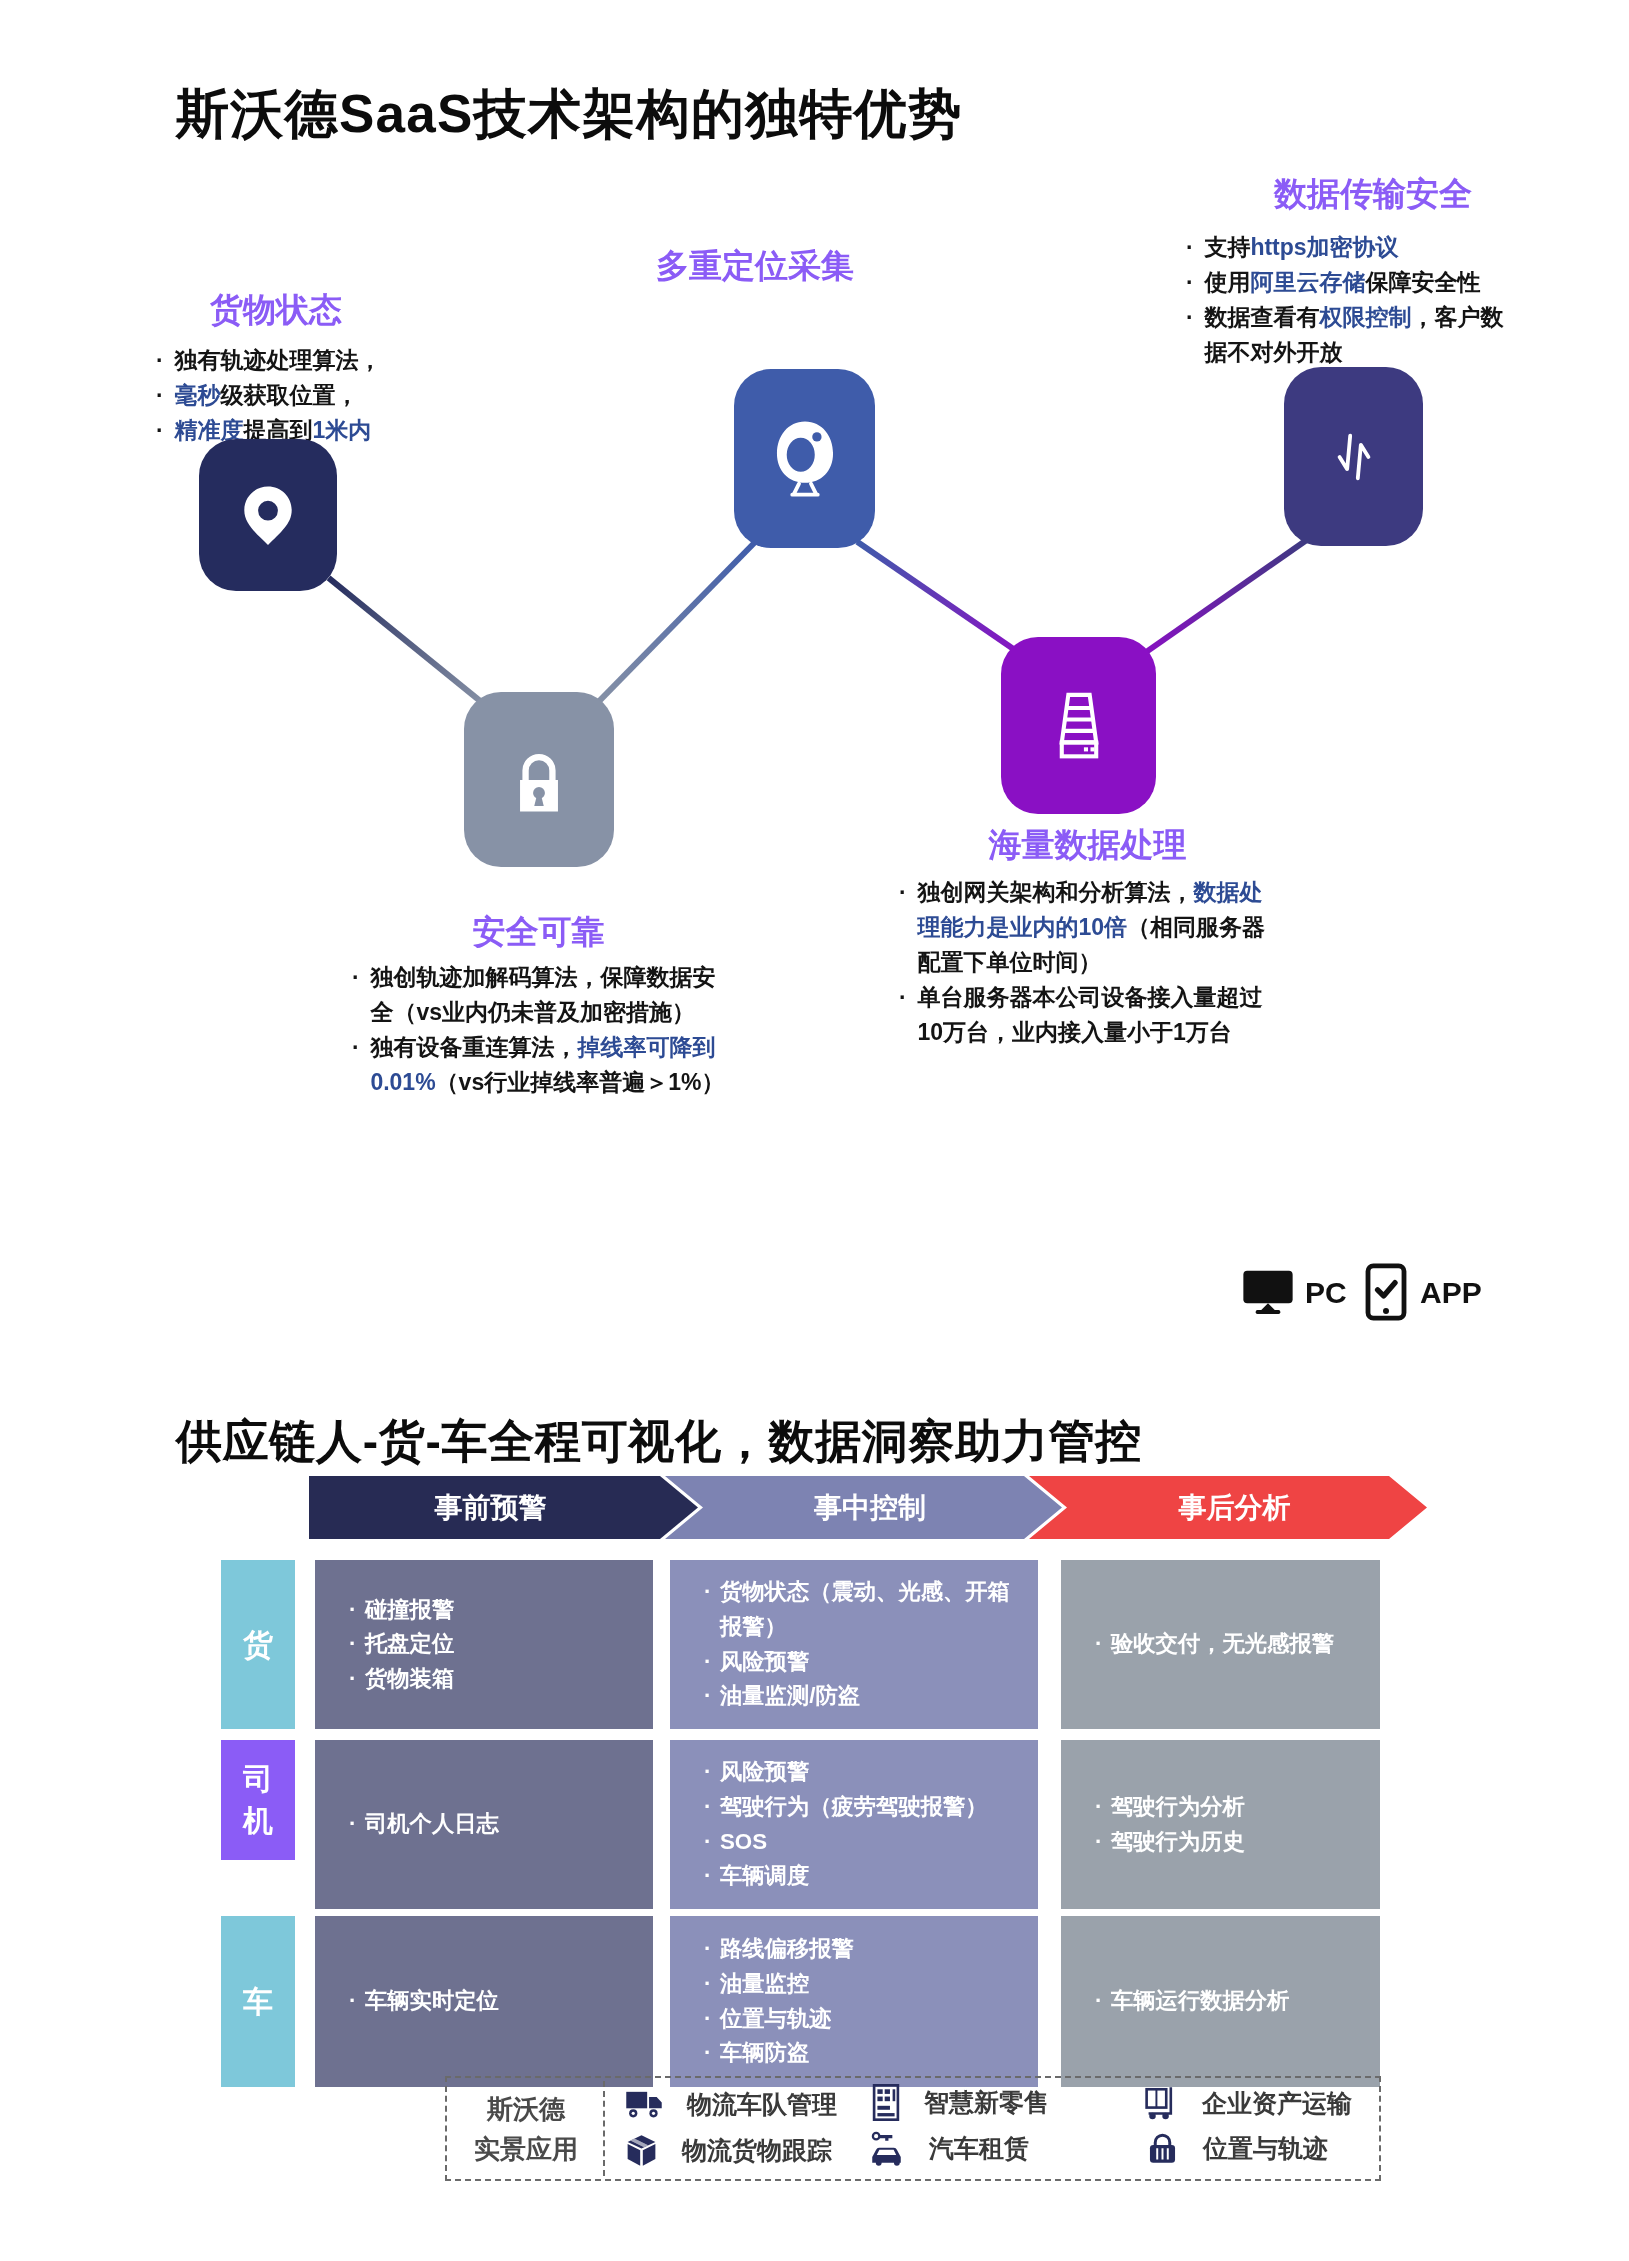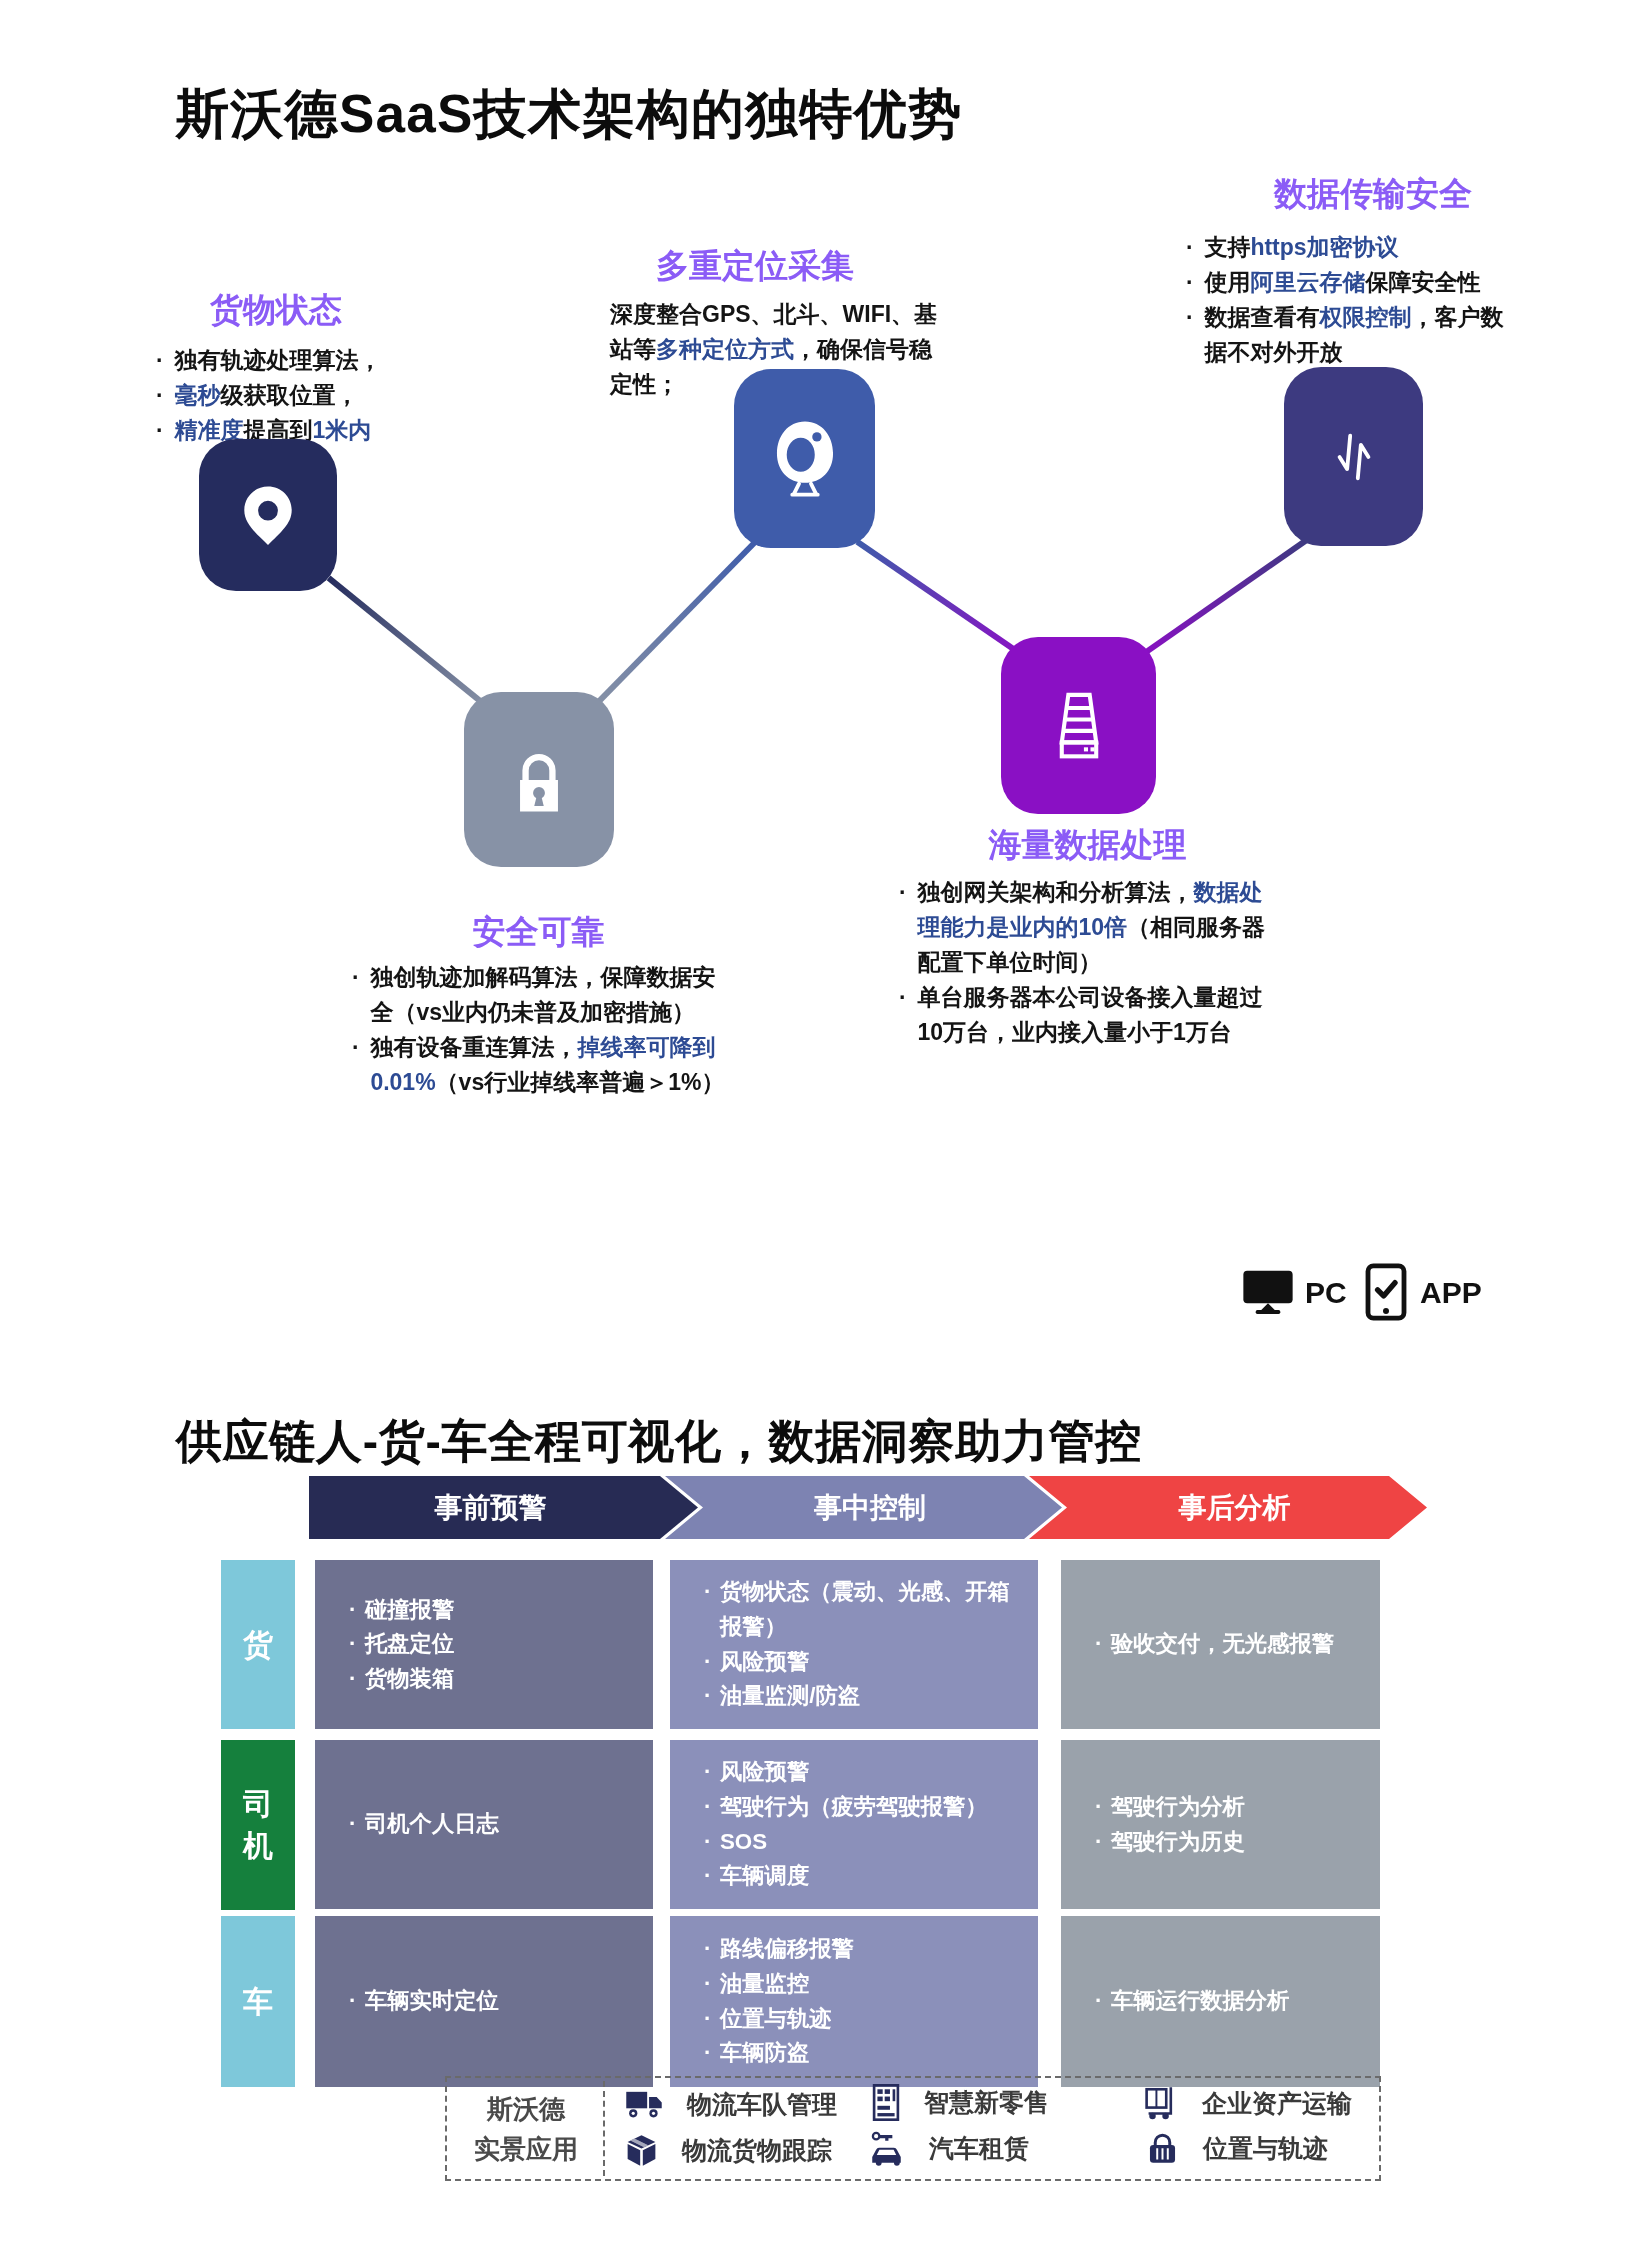--- a/index.html
+++ b/index.html
@@ -82,21 +82,20 @@
         <span class="bd">·</span>
         <span class="bt"><span class="acc">毫秒</span><span>级获取位置，</span></span>
       </div>
       <div class="bl">
         <span class="bd">·</span>
         <span class="bt"><span class="acc">精准度</span><span>提高到</span><span class="acc">1米内</span></span>
       </div>
     </div>
 
   <h3 class="abs feat-title" style="left:591px;top:244px;width:328px;">多重定位采集</h3>
-  <div class="abs feat-text" style="left:610px;top:297px;width:332px;"><span>深度整合GPS、北斗、WIFI、基站等</span><span class="acc">多种定位方式</span><span>，确保信号稳定性；</span></div>
 
   <h3 class="abs feat-title" style="left:1222px;top:172px;width:302px;">数据传输安全</h3>
   <div class="abs feat-text" style="left:1186px;top:230px;width:328px;">
       <div class="bl">
         <span class="bd">·</span>
         <span class="bt"><span>支持</span><span class="acc">https加密协议</span></span>
       </div>
       <div class="bl">
         <span class="bd">·</span>
         <span class="bt"><span>使用</span><span class="acc">阿里云存储</span><span>保障安全性</span></span>
@@ -225,21 +224,21 @@
         <span class="bt"><span>油量监测/防盗</span></span>
       </div>
     </div>
   <div class="abs cell" style="left: 1061px; top: 1560px; width: 319px; height: 169px; background: rgb(154, 162, 171);">
       <div class="bl">
         <span class="bd">·</span>
         <span class="bt"><span>验收交付，无光感报警</span></span>
       </div>
     </div>
 
-  <div class="abs rlabel" style="left: 221px; top: 1740px; width: 74px; height: 170px; background: #15803d;">
+  <div class="abs rlabel" style="left: 221px; top: 1740px; width: 74px; height: 120px; background: #8b5cf6;">
       <span>司机</span>
     </div>
   <div class="abs cell" style="left: 315px; top: 1740px; width: 338px; height: 169px; background: rgb(110, 113, 144);">
       <div class="bl">
         <span class="bd">·</span>
         <span class="bt"><span>司机个人日志</span></span>
       </div>
     </div>
   <div class="abs cell" style="left: 670px; top: 1740px; width: 368px; height: 169px; background: rgb(139, 144, 186);">
       <div class="bl">

